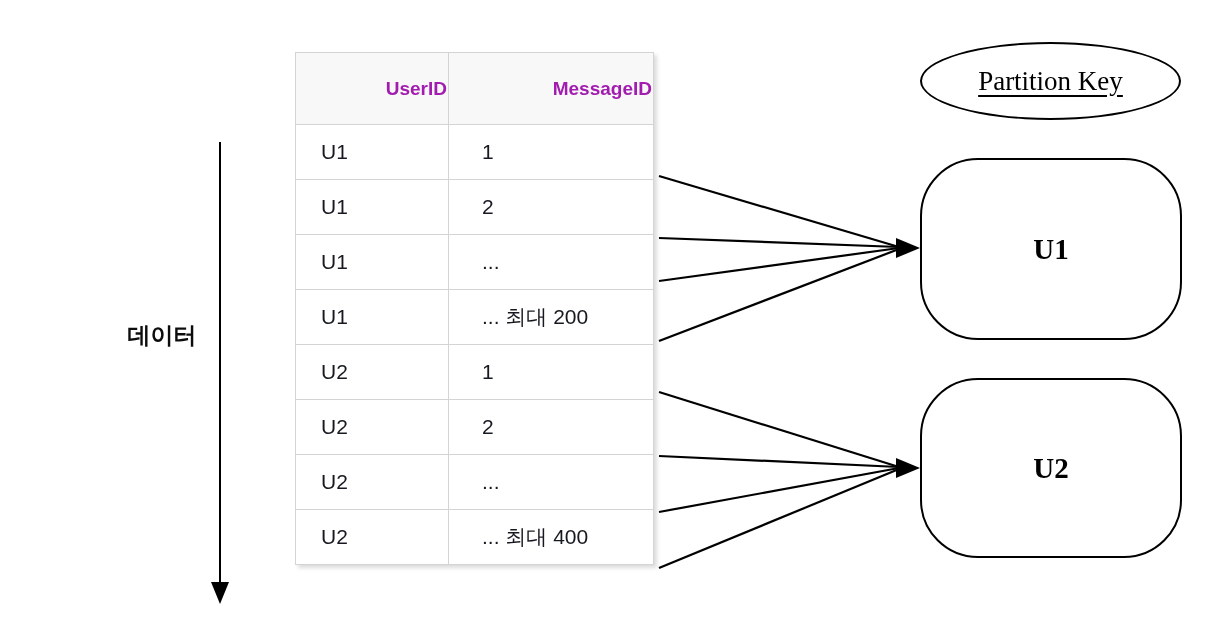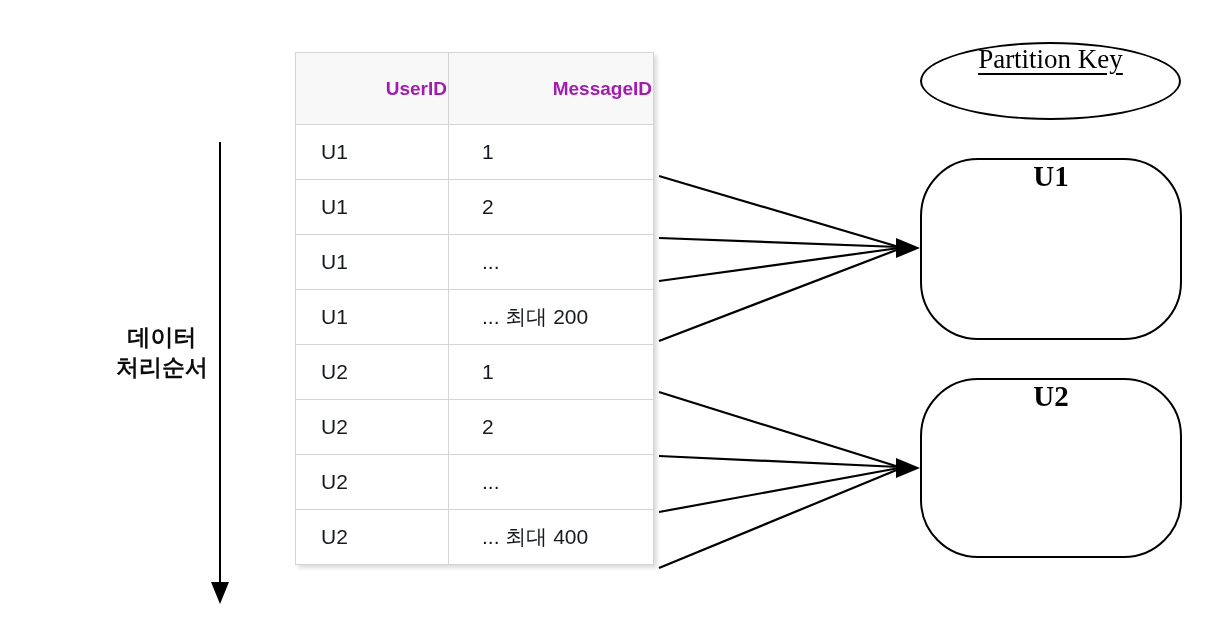--- a/index.html
+++ b/index.html
@@ -24,21 +24,21 @@
     pointer-events: none;
   }
 
   
   .order-label {
     position: absolute;
     left: 82px;
     top: 322px;
     width: 160px;
     text-align: center;
-    font-family: Liberation Sans, sans-serif;
+    font-family: Liberation Mono, monospace;
     font-weight: 700;
     font-size: 23px;
     line-height: 30px;
     color: #0c0c0c;
   }
 
   
   .data-table-wrap {
     position: absolute;
     left: 295px;
@@ -77,20 +77,21 @@
   table.data-table td.cell-user { padding-left: 25px; }
   table.data-table td.cell-msg  { padding-left: 33px; }
 
   
   .shape {
     position: absolute;
     box-sizing: border-box;
     border: 2.5px solid #000000;
     background: #ffffff;
     display: flex;
+    align-items: center;
     justify-content: center;
     font-family: "Liberation Serif", "DejaVu Serif", serif;
     color: #000000;
   }
   .partition-key-ellipse {
     left: 920px;
     top: 42px;
     width: 261px;
     height: 78px;
     border-radius: 50%;
@@ -134,21 +135,20 @@
       <line x1="659" y1="392" x2="899" y2="467"></line>
       <line x1="659" y1="456" x2="899" y2="467"></line>
       <line x1="659" y1="512" x2="899" y2="468"></line>
       <line x1="659" y1="568" x2="899" y2="469"></line>
       <polygon points="896,458 896,478 920,468" stroke="none"></polygon>
     </g>
   </svg>
 
   <div class="order-label">
     <div>데이터</div>
-    <div>처리순서</div>
   </div>
 
   <div class="data-table-wrap">
     <table class="data-table">
       <colgroup>
           <col class="c-user">
           <col class="c-msg">
         </colgroup>
       <thead>
         <tr>

